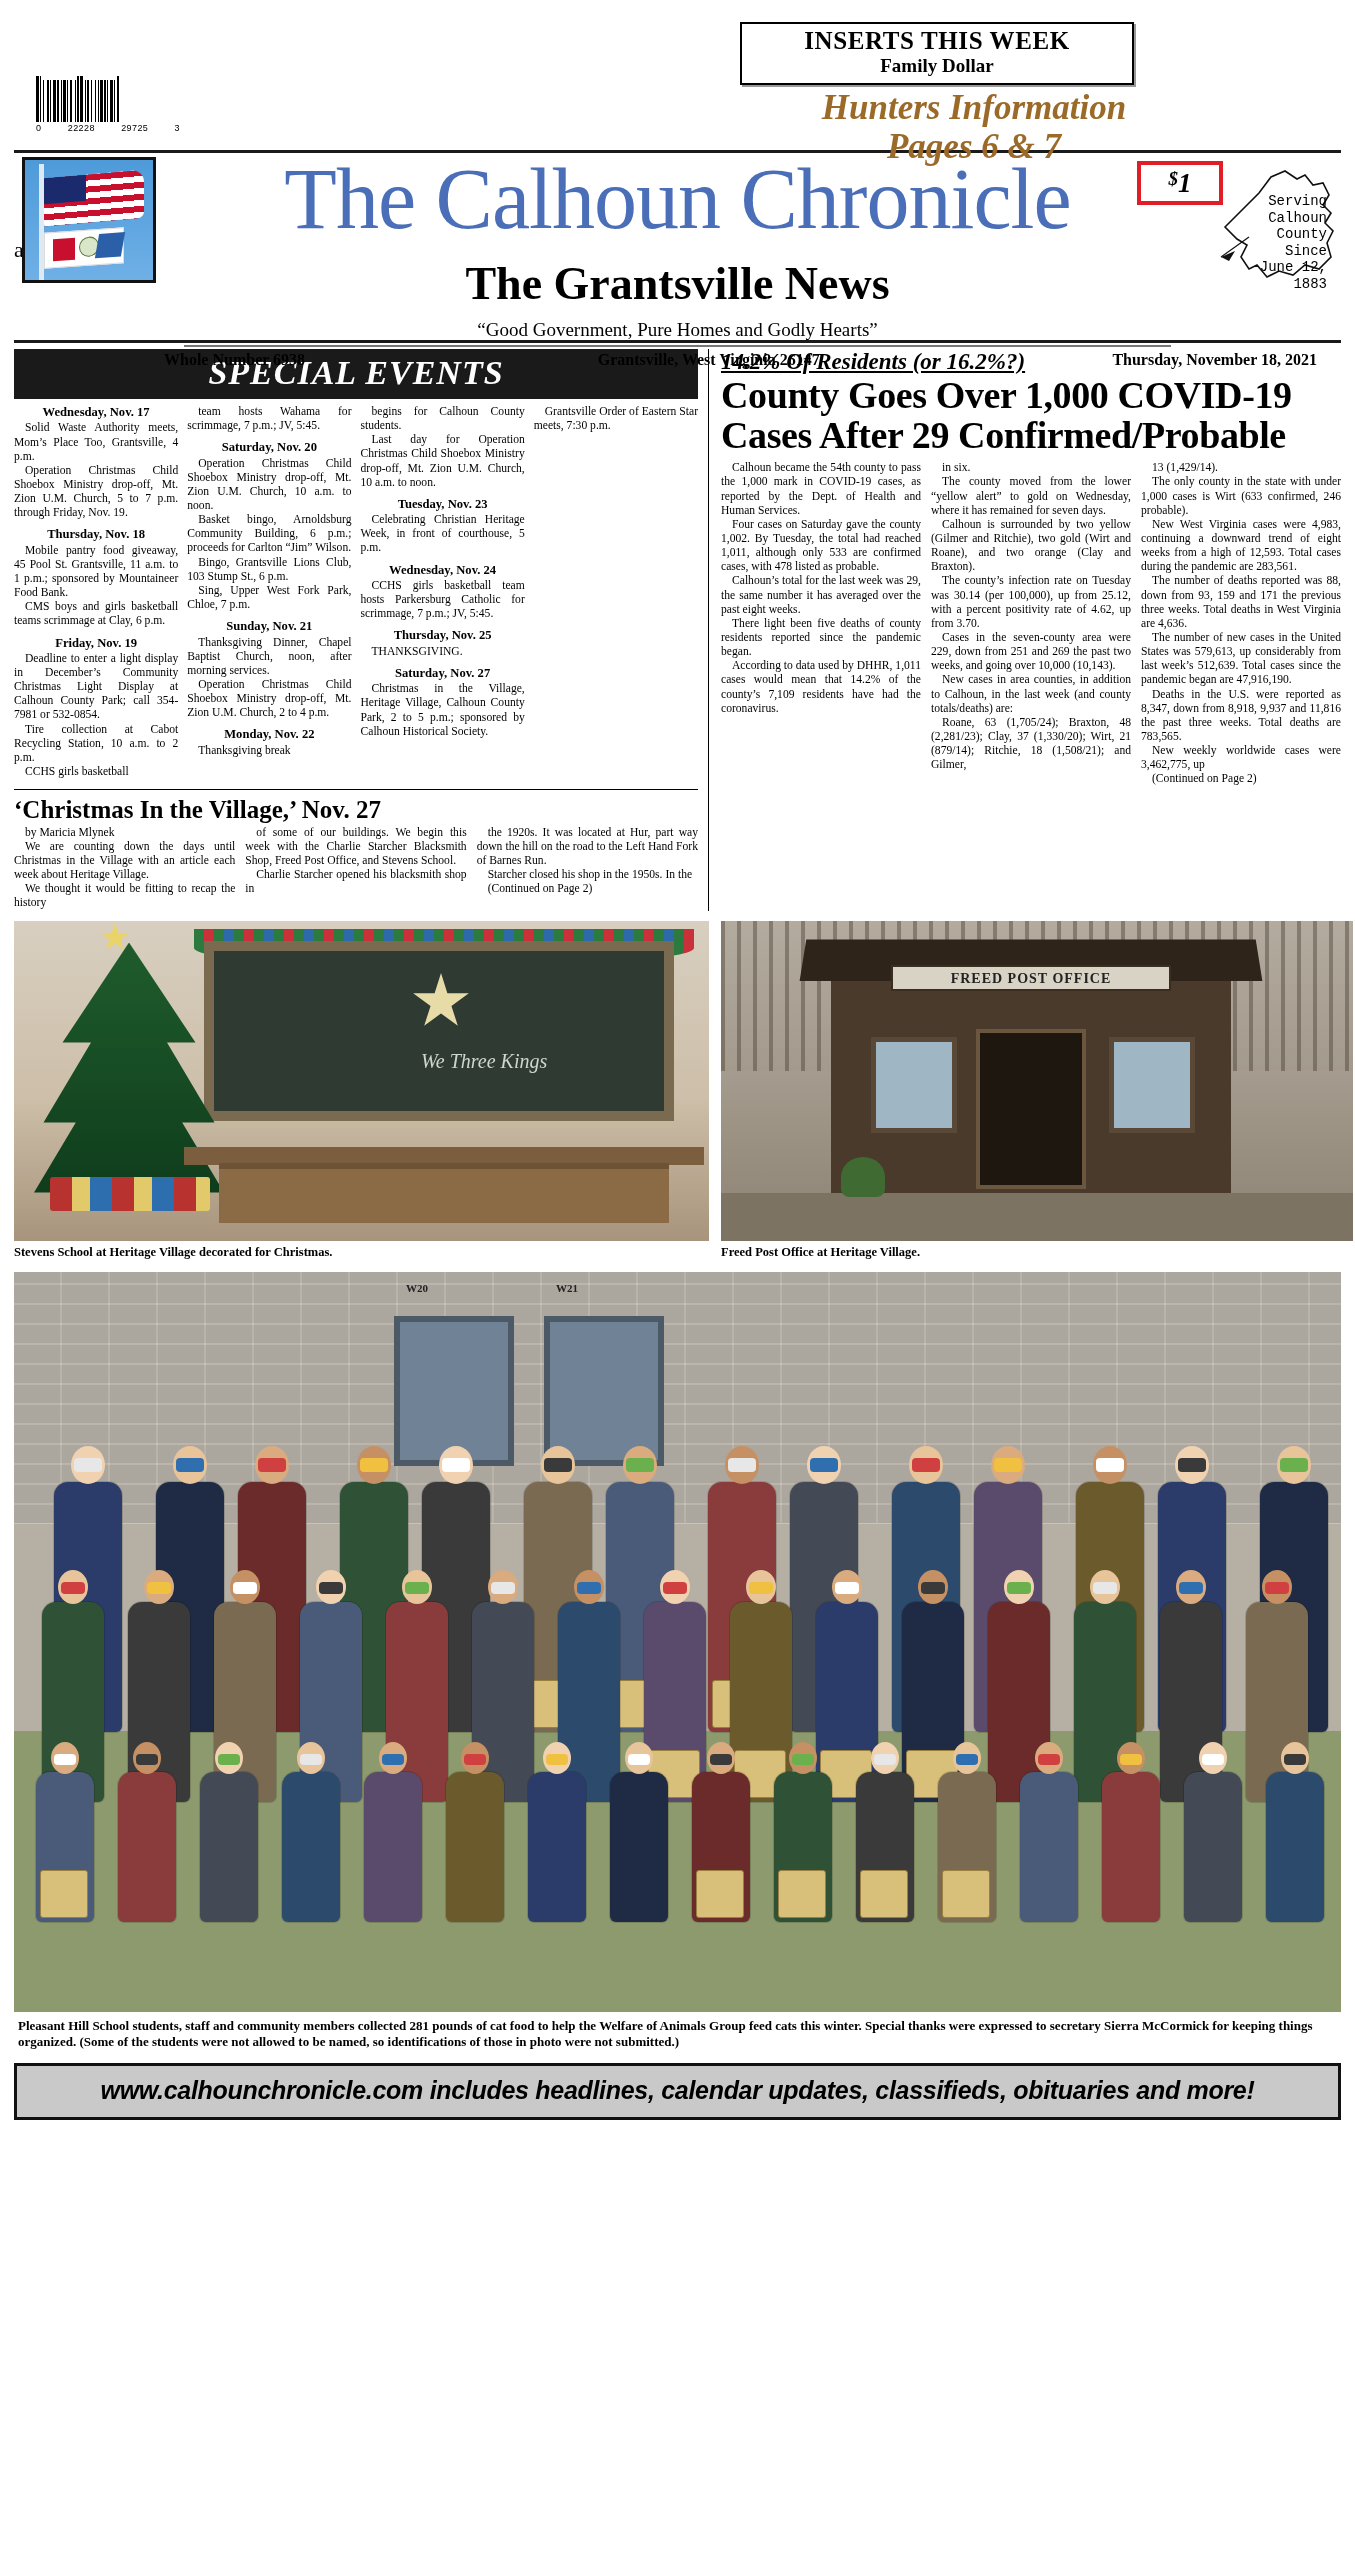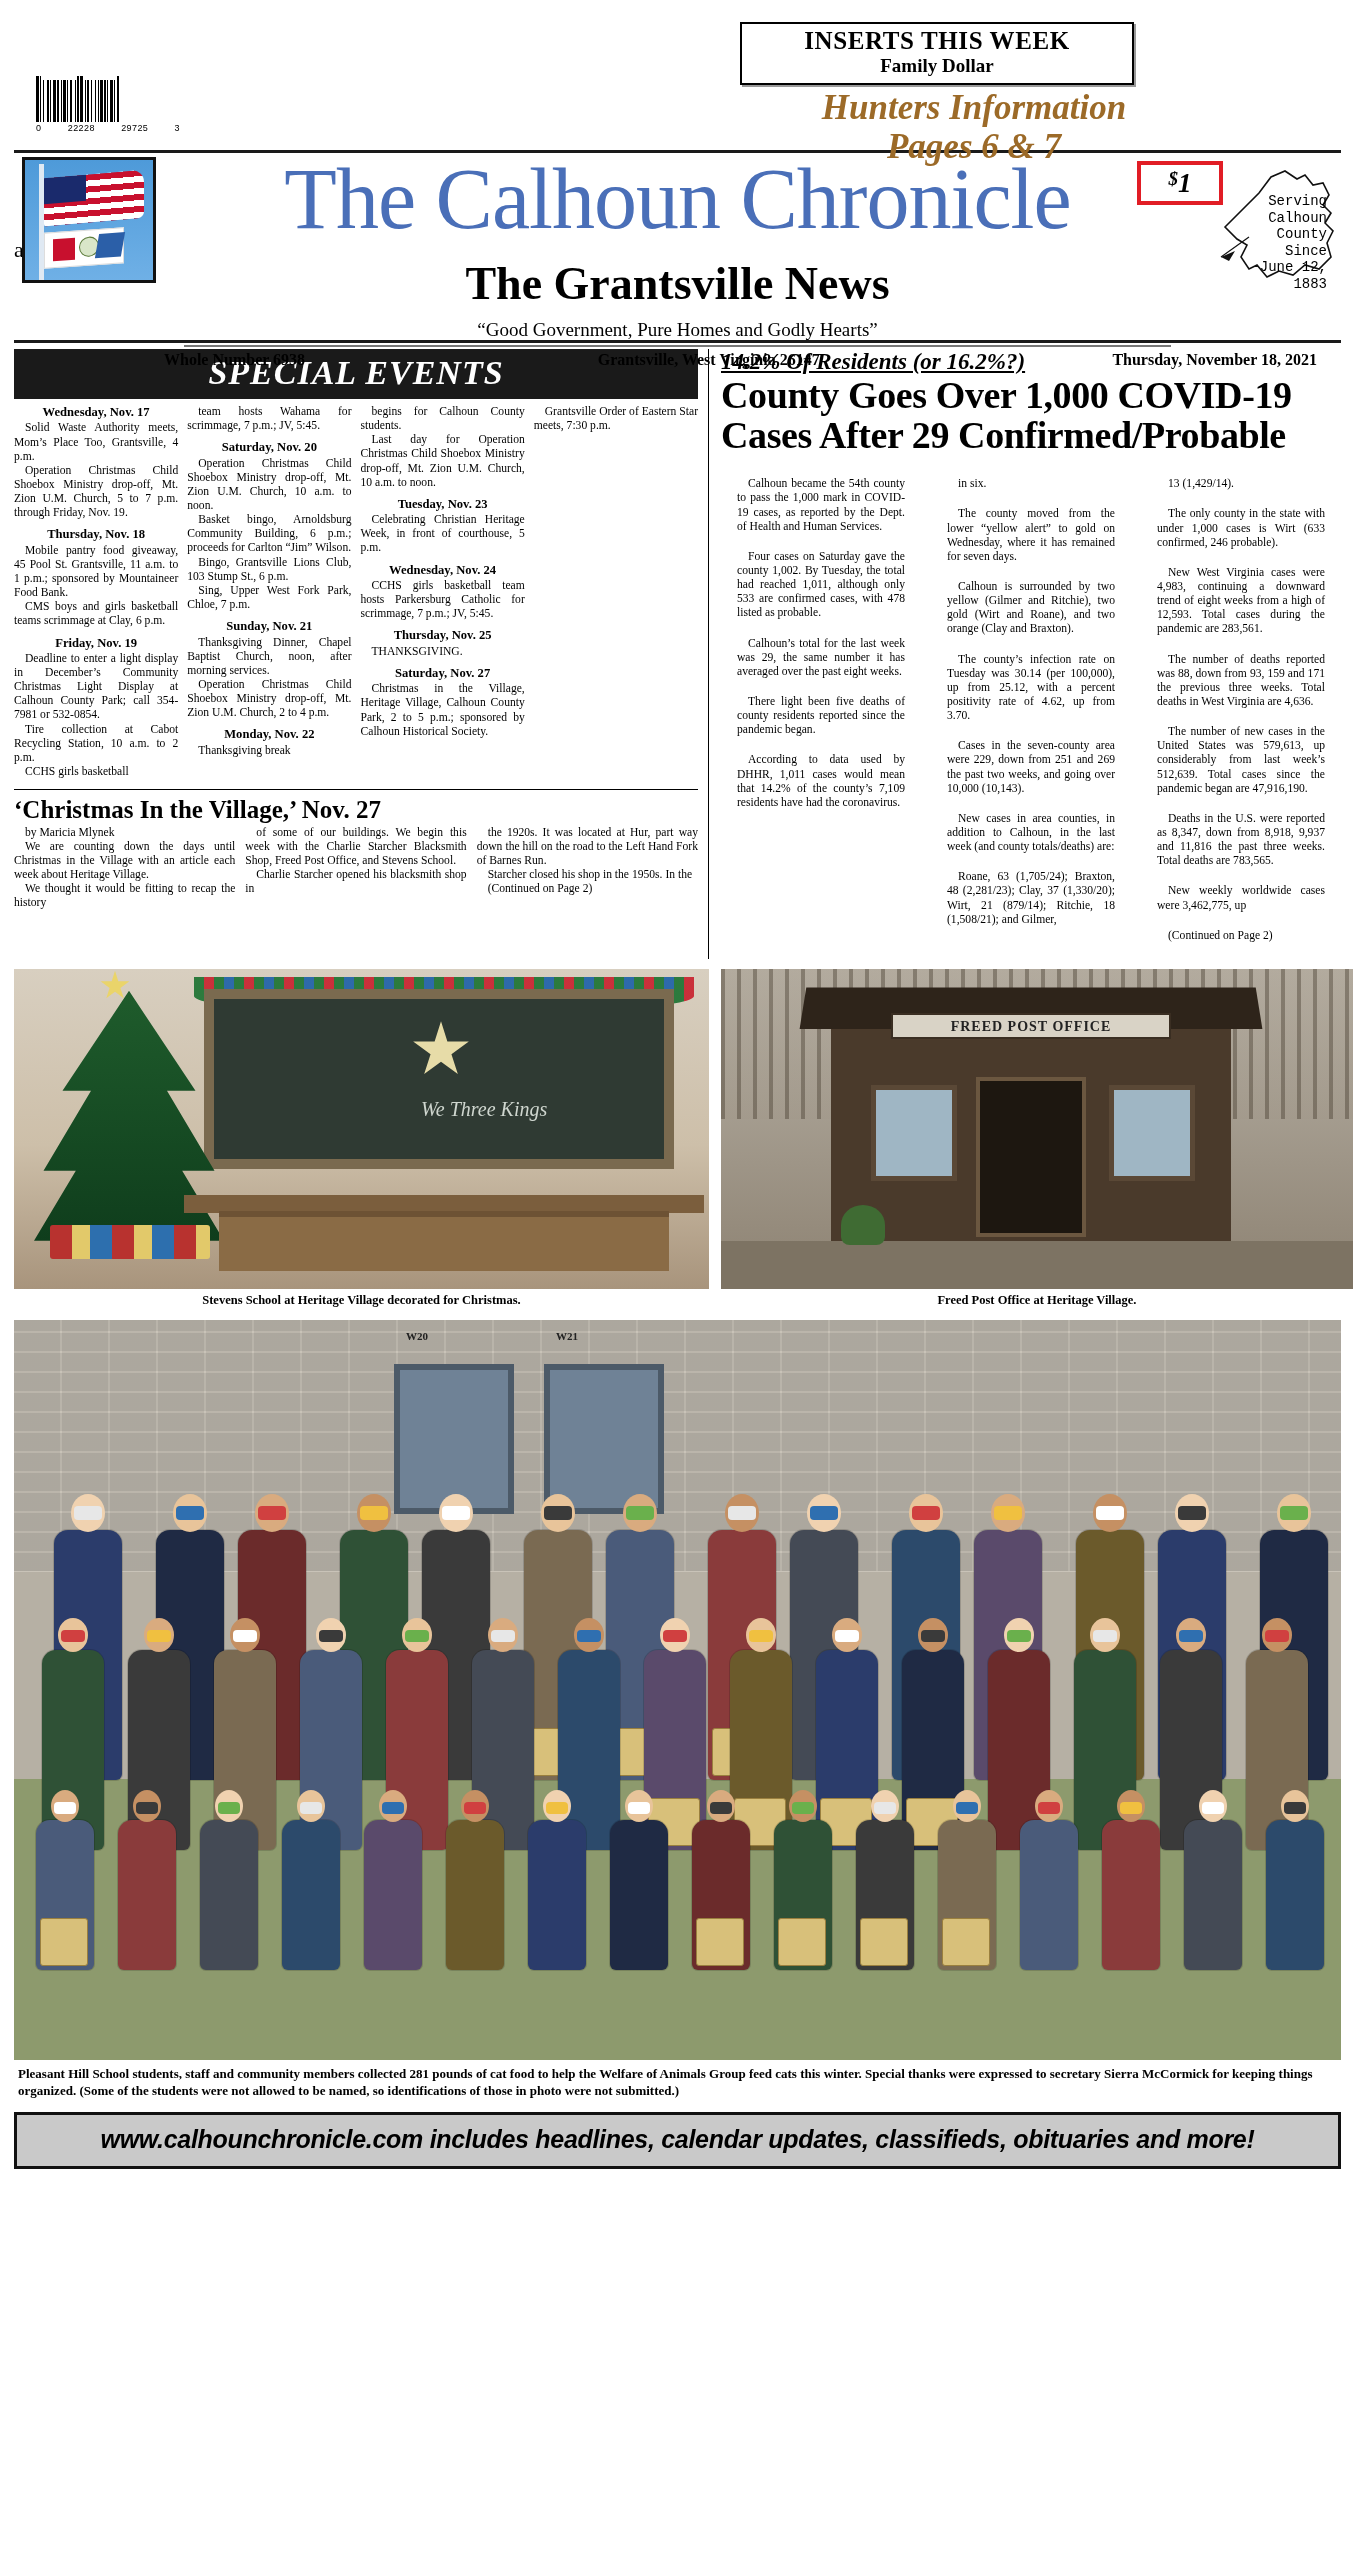--- a/index.html
+++ b/index.html
@@ -124,26 +124,26 @@
   .kicker {
     font-style:italic; font-weight:bold; font-size:23px;
     text-decoration:underline; line-height:1.1; margin-bottom:2px;
   }
   .headline {
     font-weight:bold; font-size:38px; line-height:1.04; letter-spacing:-.4px;
     margin:0 0 6px 0;
   }
   .cols3r { display:flex; gap:10px; margin-top:4px; }
   .cols3r .c { width:200px; font-size:11.6px; line-height:1.22; text-align:justify; }
-  .cols3r p { margin:16px; text-indent:11px; }
+  .cols3r p { margin:0; text-indent:11px; }
 
   
   .photo-row { display:flex; gap:12px; margin-top:10px; }
   .photo { position:relative; overflow:hidden; background:#ccc; }
-  .cap { text-align:center; font-weight:bold; font-size:12.5px; padding:4px 0 2px 0; }
+  .cap { font-weight:bold; font-size:12.5px; padding:4px 0 2px 0; }
 
   .p1 { width:695px; height:320px; }
   .p2 { width:632px; height:320px; }
 
   
   .room { position:absolute; inset:0; background:linear-gradient(180deg,#d8cfc0 0%,#cdbfa9 55%,#a8947c 100%); }
   .chalkboard { position:absolute; left:190px; top:20px; width:470px; height:180px; background:#2f3a33; border:10px solid #7a6games; }
   .chalkboard { border:10px solid #7a6a4f; }
   .chalk-text { position:absolute; left:46%; top:62%; color:#cfd6cf; font-size:20px; font-style:italic; }
   .chalk-star { position:absolute; left:44%; top:14%; width:58px; height:58px;

